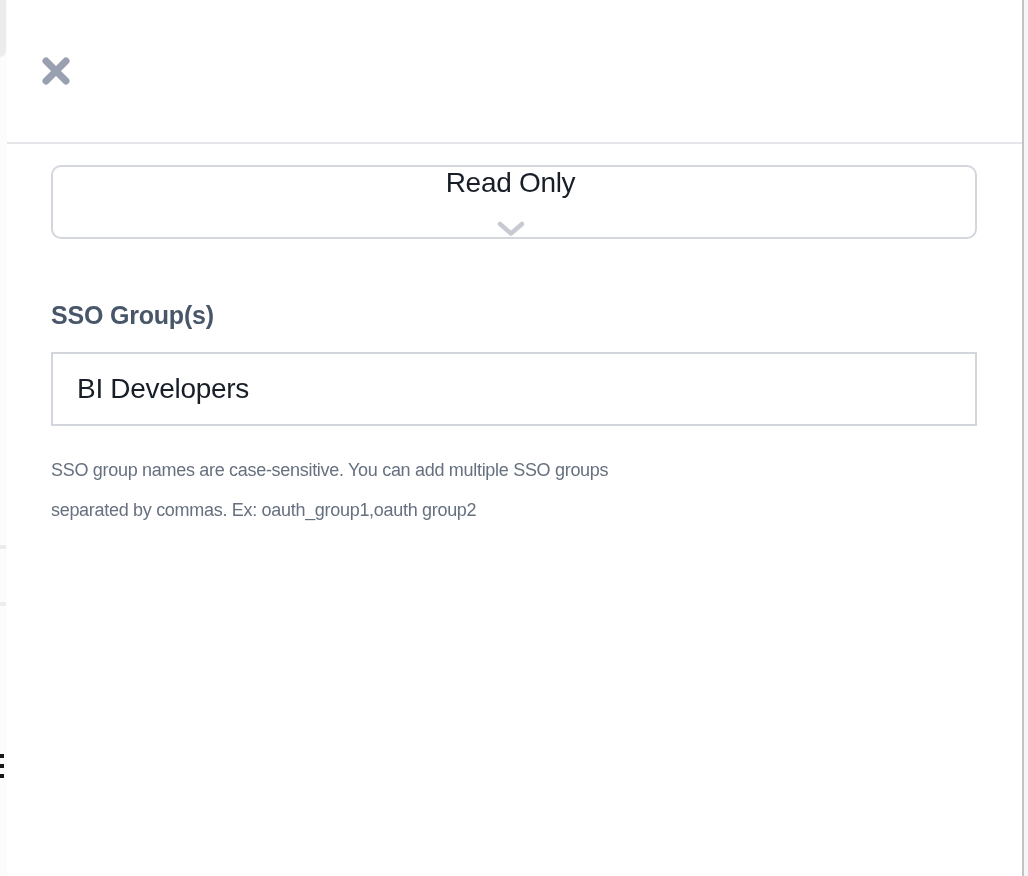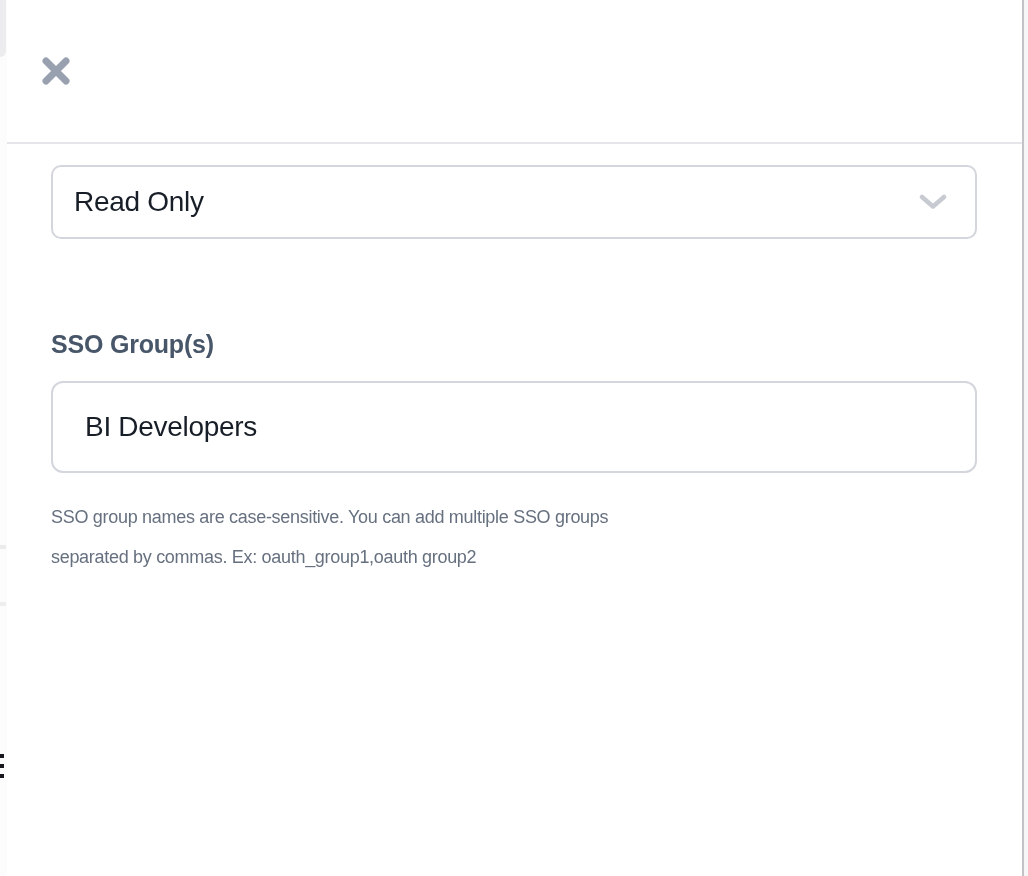--- a/index.html
+++ b/index.html
@@ -61,39 +61,40 @@
   .modal-description {
     margin-top: 42px;
     font-size: 28px; color: #10151d; letter-spacing: -0.3px; line-height: 34px;
   }
 
   .field-label {
     display: block;
     font-size: 25px; font-weight: 700; color: #48566a; letter-spacing: -0.2px;
   }
   .field-label.license { margin-top: 62px; }
-  .field-label.sso { margin-top: 91px; }
+  .field-label.sso { margin-top: 62px; }
 
   .select-box {
     margin-top: 21px;
     height: 74px; width: 100%;
     border: 2px solid #d3d6dc; border-radius: 10px; background: #ffffff;
     display: flex; align-items: center; justify-content: space-between;
     padding: 0 28px 0 21px;
     cursor: pointer;
+    flex-direction: column;
   }
   .select-value {
     font-size: 28px; color: #181e27; letter-spacing: -0.3px;
   }
 
   .text-input {
     margin-top: 22px;
-    height: 92px; width: 100%;
-    border: 2px solid #d3d6dc; border-radius: 12px; background: #ffffff;
-    padding: 0 32px;
+    height: 74px; width: 100%;
+    border: 2px solid #d3d6dc; border-radius: 0; background: #ffffff;
+    padding: 0 24px;
     font-family: "Liberation Sans", "DejaVu Sans", sans-serif;
     font-size: 28px; color: #181e27; letter-spacing: -0.3px;
     outline: none;
   }
 
   .help-text {
     margin-top: 24px;
     font-size: 18px; line-height: 40px; color: #66707f; letter-spacing: -0.3px;
   }
 </style>

